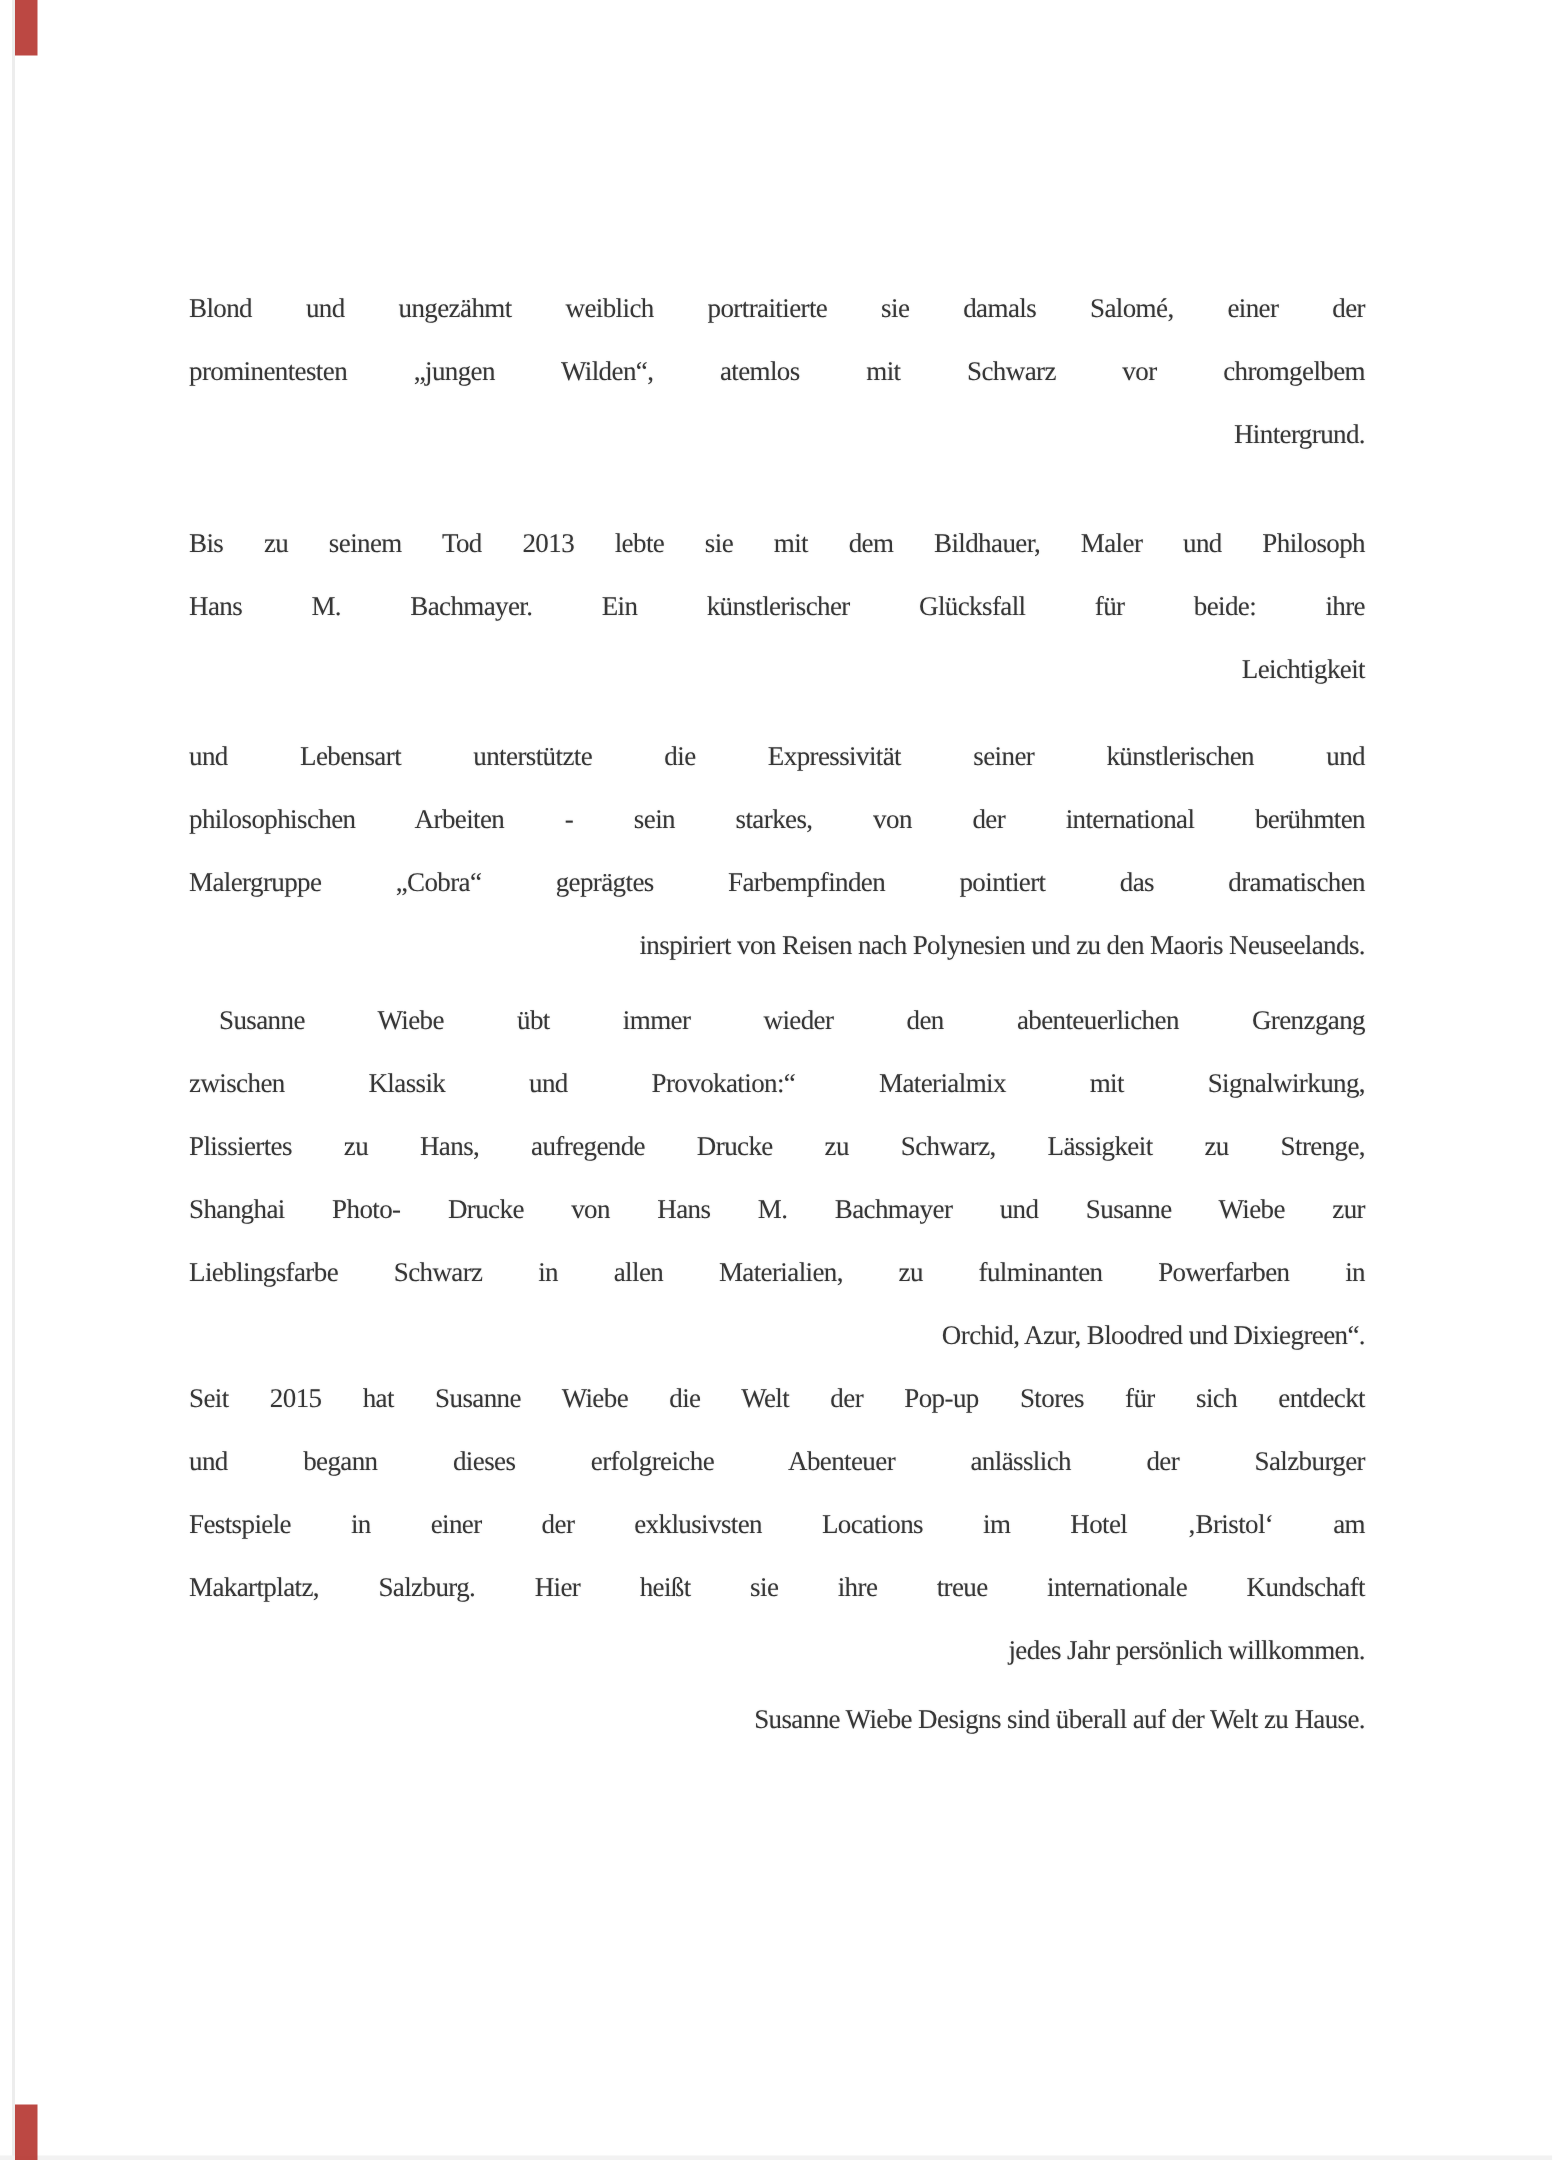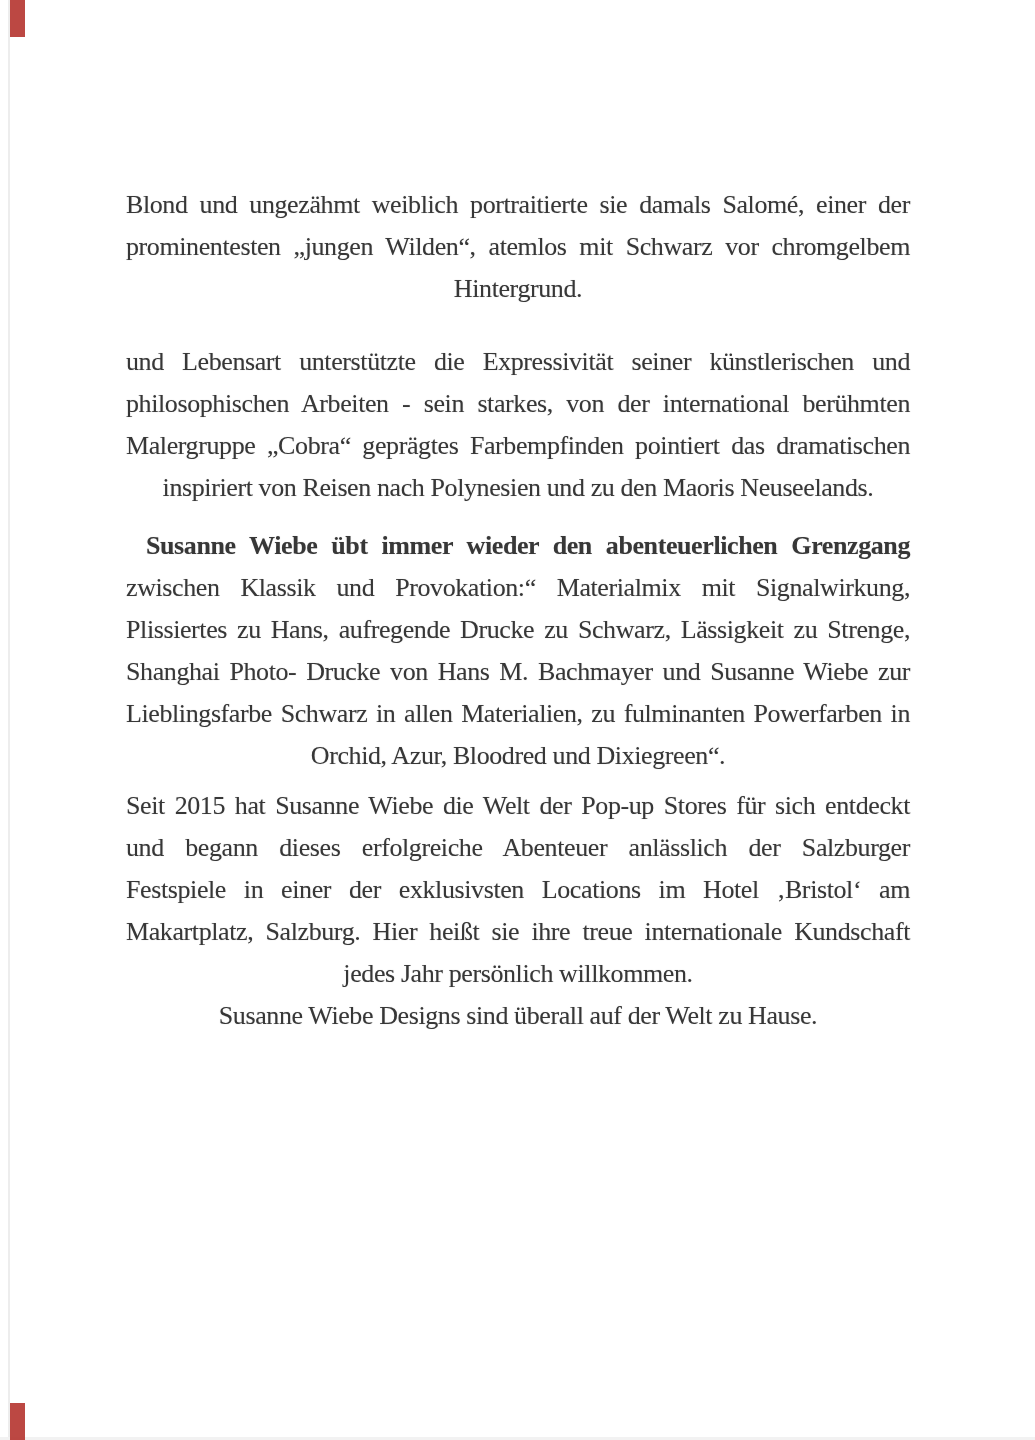--- a/index.html
+++ b/index.html
@@ -36,60 +36,65 @@
   }
   .edge-mark.top { top: 0; }
   .edge-mark.bottom { top: 1403px; }
 
   .text-content {
     position: absolute;
     left: 126px;
     top: 184px;
     width: 784px;
     color: #373737;
-    font-size: 26px;
+    font-size: 18px;
     line-height: 42px;
     letter-spacing: -0.4px;
     text-shadow: 0 0 1px rgba(90,90,90,0.35);
   }
   .paragraph { margin: 0; padding: 0; }
   
   .paragraph:nth-child(1) { margin-bottom: 31px; }
   .paragraph:nth-child(2) { margin-bottom: 16px; }
   .paragraph:nth-child(3) { margin-bottom: 8px;  }
   .paragraph:nth-child(4) { margin-bottom: 0;    }
   .paragraph:nth-child(5) { margin-bottom: 4px;  }
   .paragraph:nth-child(6) { margin-bottom: 9px;  }
 
   .line {
     height: 42px;
     text-align: justify;
     text-align-last: justify;
     white-space: normal;
   }
   .line.last {
-    text-align: center;
+    text-align: right;
     text-align-last: auto;
   }
-  .line.indent { text-indent: 20px; font-weight: bold; }
+  .line.indent { text-indent: 20px; }
 </style>
 </head>
 <body>
 
 <div class="page">
   <div class="edge-line-left"></div>
   <div class="edge-line-bottom"></div>
   <div class="edge-mark top" style="background: rgb(181, 52, 47);"></div>
   <div class="edge-mark bottom" style="background: rgb(181, 52, 47);"></div>
 
   <div class="text-content">
       <div class="paragraph">
         <div class="line">Blond und ungezähmt weiblich portraitierte sie damals Salomé, einer der</div>
         <div class="line">prominentesten „jungen Wilden“, atemlos mit Schwarz vor chromgelbem</div>
         <div class="line last">Hintergrund.</div>
+      </div>
+      <div class="paragraph">
+        <div class="line">Bis zu seinem Tod 2013 lebte sie mit dem Bildhauer, Maler und Philosoph</div>
+        <div class="line">Hans M. Bachmayer. Ein künstlerischer Glücksfall für beide: ihre</div>
+        <div class="line last">Leichtigkeit</div>
       </div>
       <div class="paragraph">
         <div class="line">und Lebensart unterstützte die Expressivität seiner künstlerischen und</div>
         <div class="line">philosophischen Arbeiten - sein starkes, von der international berühmten</div>
         <div class="line">Malergruppe „Cobra“ geprägtes Farbempfinden pointiert das dramatischen</div>
         <div class="line last">inspiriert von Reisen nach Polynesien und zu den Maoris Neuseelands.</div>
       </div>
       <div class="paragraph">
         <div class="line indent">Susanne Wiebe übt immer wieder den abenteuerlichen Grenzgang</div>
         <div class="line">zwischen Klassik und Provokation:“ Materialmix mit Signalwirkung,</div>

